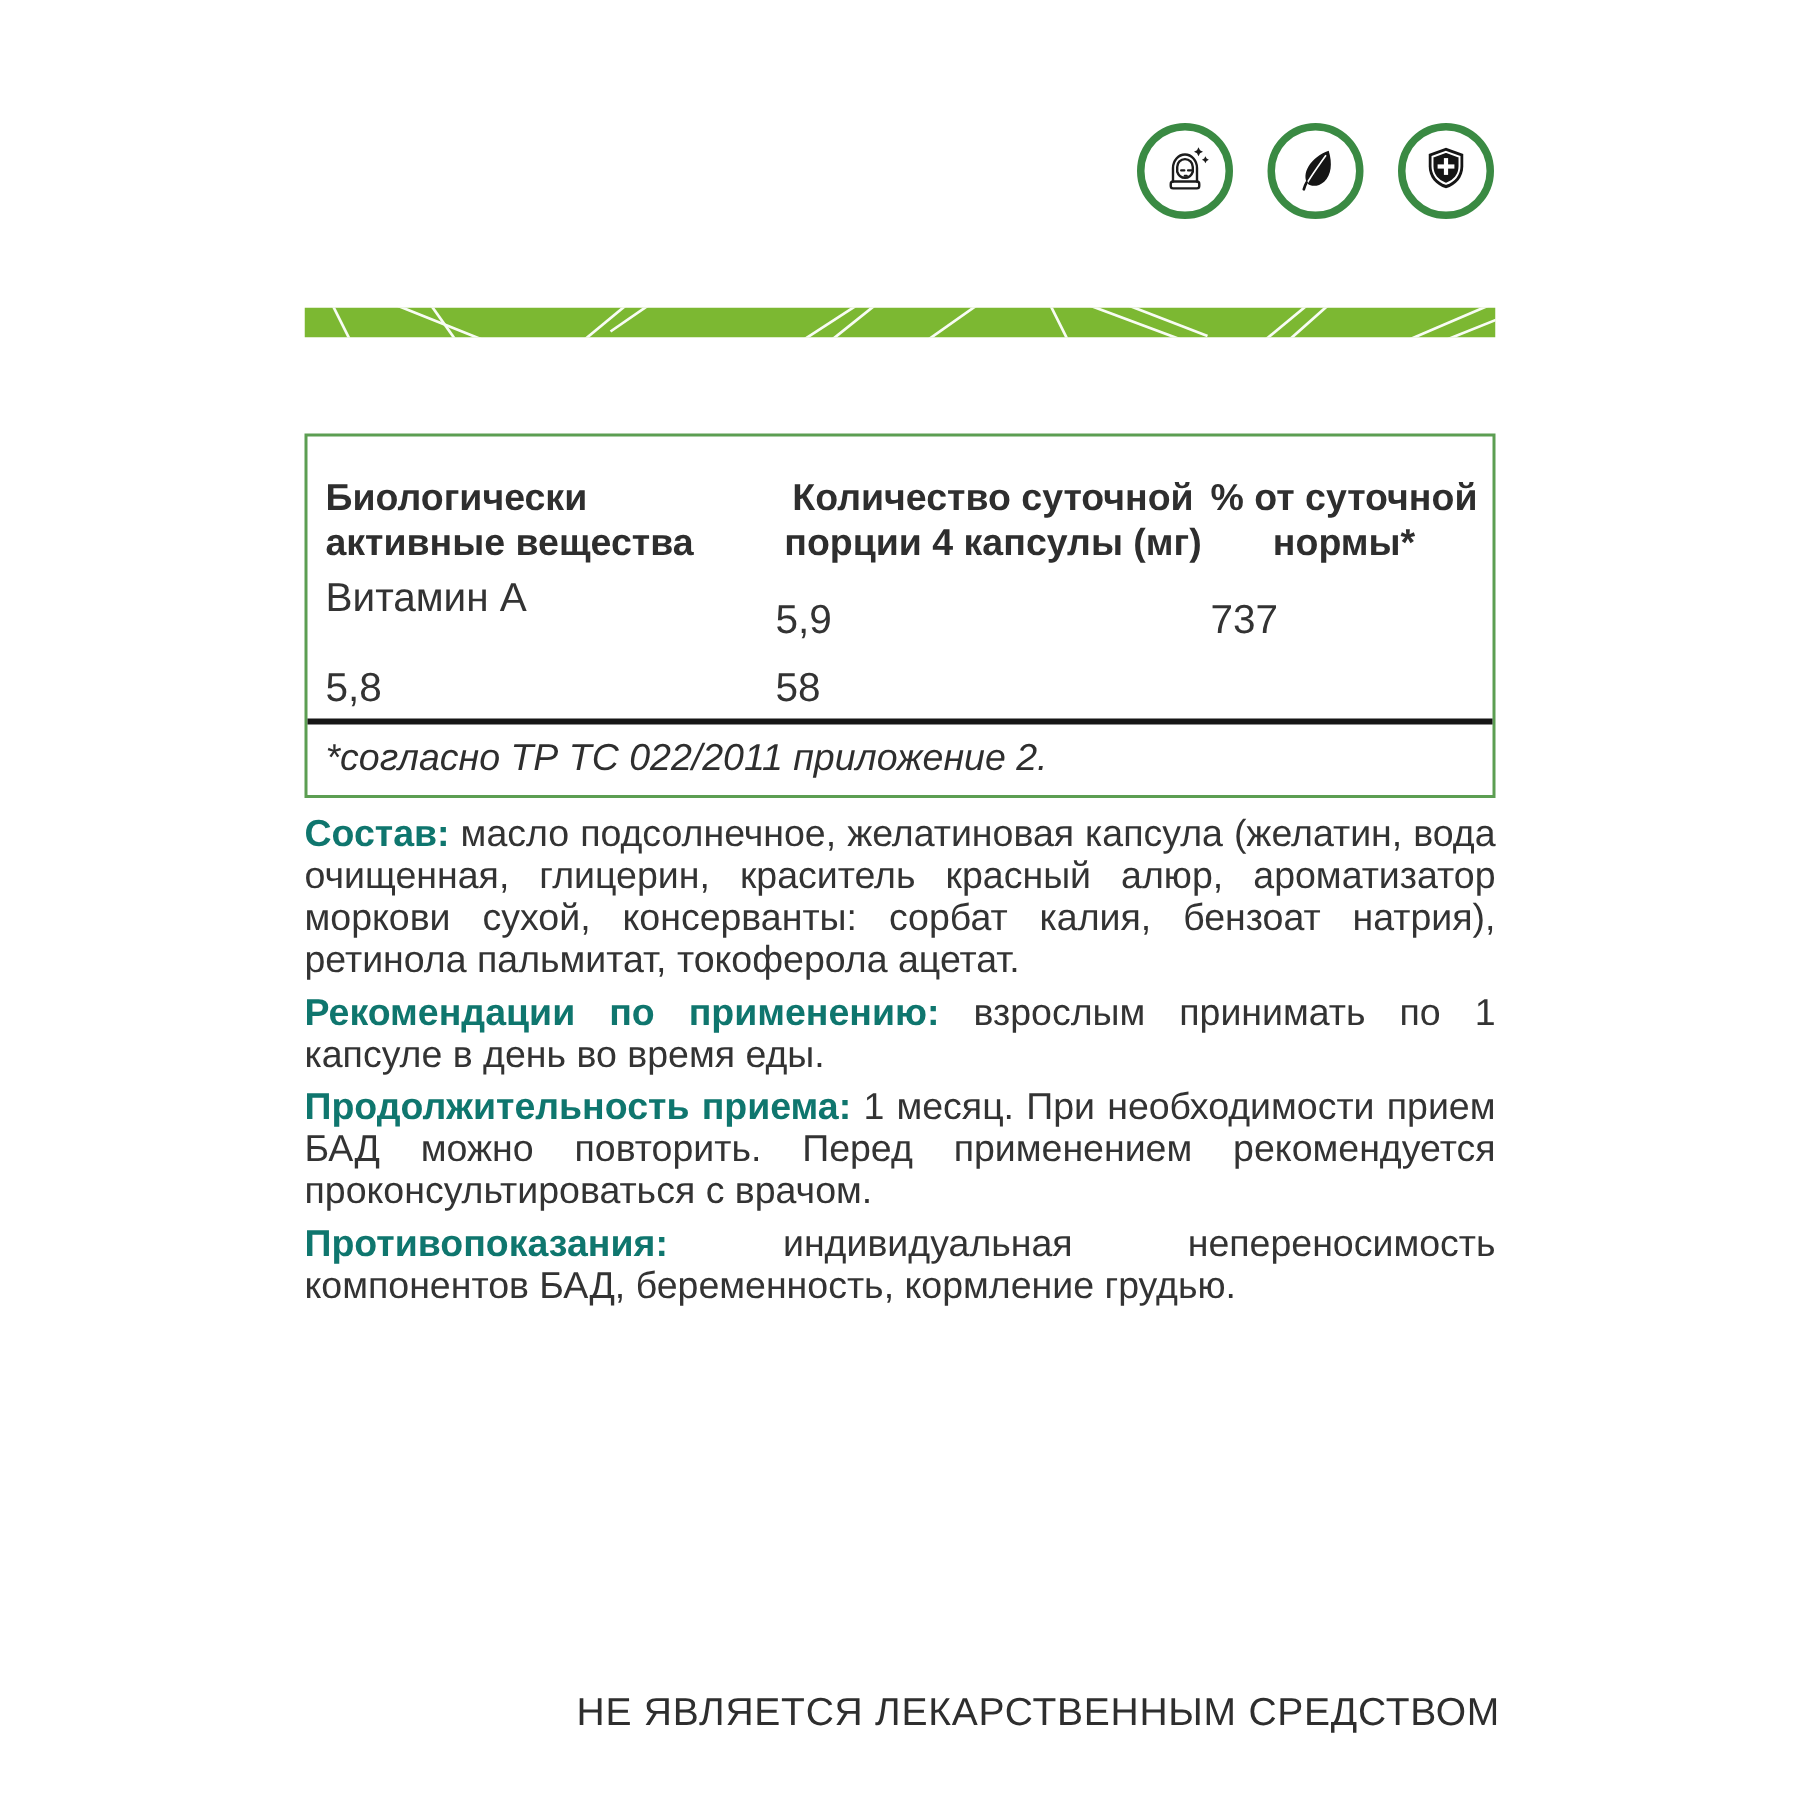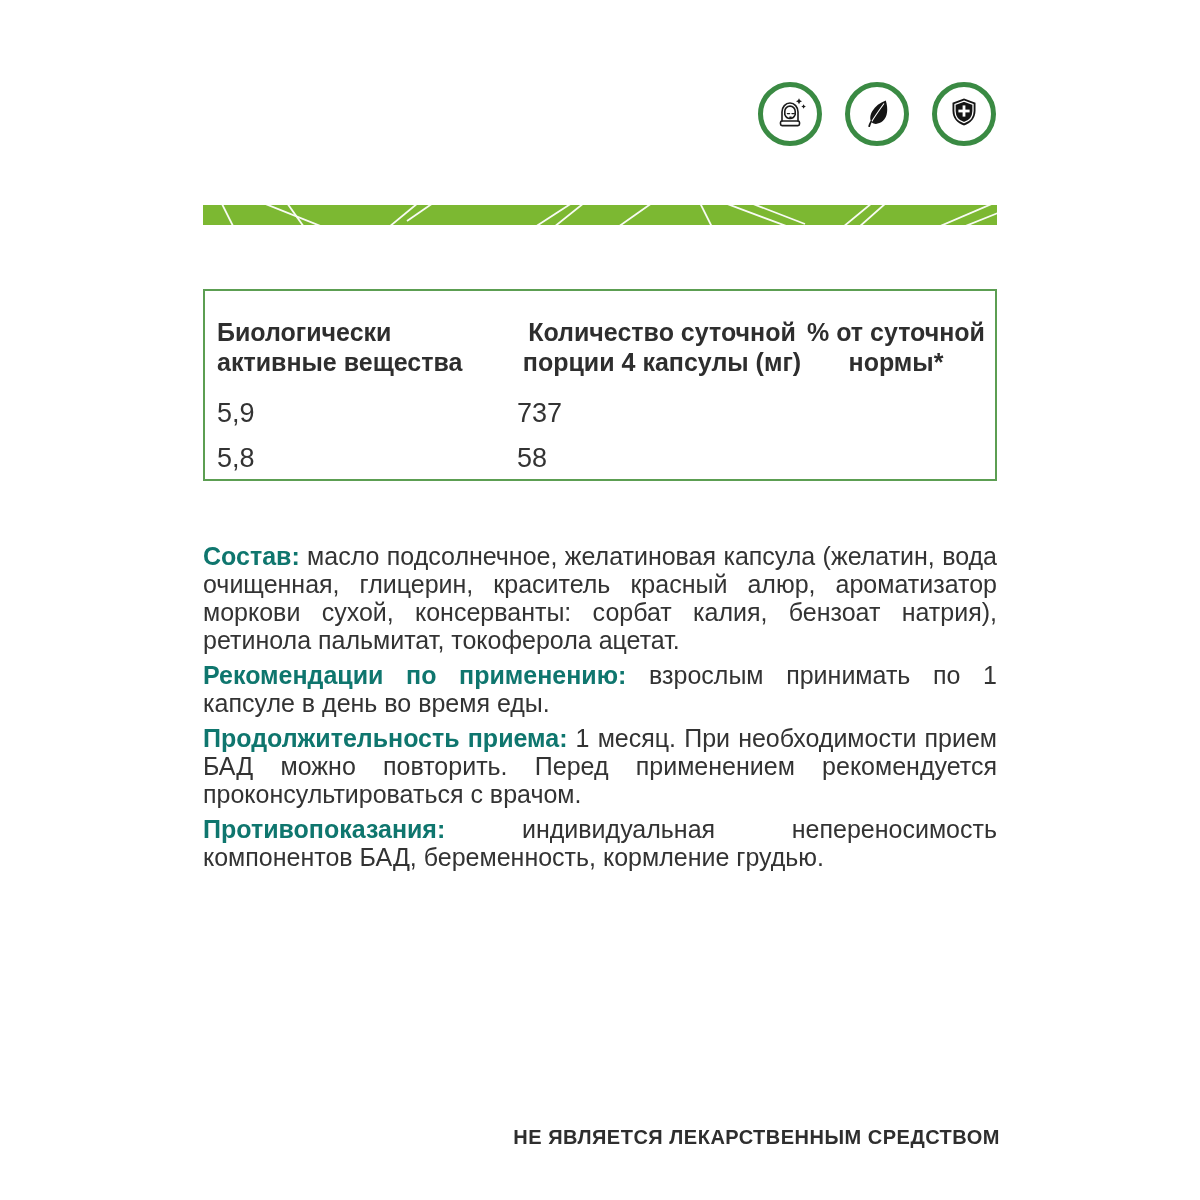--- a/index.html
+++ b/index.html
@@ -69,21 +69,21 @@
   .info p{
     margin:0 0 7px 0;
     font-size:25px;line-height:28px;
     text-align:justify;color:#333;
   }
   .info p b{color:#0f766e;}
   
   .disclaimer{
     position:absolute;left:203px;top:1126px;width:797px;
     text-align:right;
-    font-size:20px;font-weight:700;letter-spacing:.5px;color:#2e2e2e;
+    font-size:26px;font-weight:400;letter-spacing:.5px;color:#2e2e2e;
     white-space:nowrap;
   }
 </style>
 </head>
 <body>
 
 <div class="page">
 
 
   <div class="badges">
@@ -145,28 +145,30 @@
   </div>
 
   <div class="ntable">
     <div class="head-row">
       <div class="hcell">Биологически активные вещества</div>
       <div class="hcell c">Количество суточной порции 4 капсулы (мг)</div>
       <div class="hcell c">% от суточной нормы*</div>
     </div>
     <div class="data-rows">
       <div class="data-row">
+        <div class="dcell">Витамин А</div>
         <div class="dcell c">5,9</div>
         <div class="dcell c">737</div>
       </div>
       <div class="data-row">
         <div class="dcell c">5,8</div>
         <div class="dcell c">58</div>
       </div>
     </div>
+    <div class="footnote-row">*согласно ТР ТС 022/2011 приложение 2.</div>
   </div>
 
   <div class="info">
     <p><b>Состав:</b><span> масло подсолнечное, желатиновая капсула (желатин, вода очищенная, глицерин, краситель красный алюр, ароматизатор моркови сухой, консерванты: сорбат калия, бензоат натрия), ретинола пальмитат, токоферола ацетат.</span></p>
     <p><b>Рекомендации по применению:</b><span> взрослым принимать по 1 капсуле в день во время еды.</span></p>
     <p><b>Продолжительность приема:</b><span> 1 месяц. При необходимости прием БАД можно повторить. Перед применением рекомендуется проконсультироваться с врачом.</span></p>
     <p><b>Противопоказания:</b><span> индивидуальная непереносимость компонентов БАД, беременность, кормление грудью.</span></p>
   </div>
 
   <div class="disclaimer">НЕ ЯВЛЯЕТСЯ ЛЕКАРСТВЕННЫМ СРЕДСТВОМ</div>

